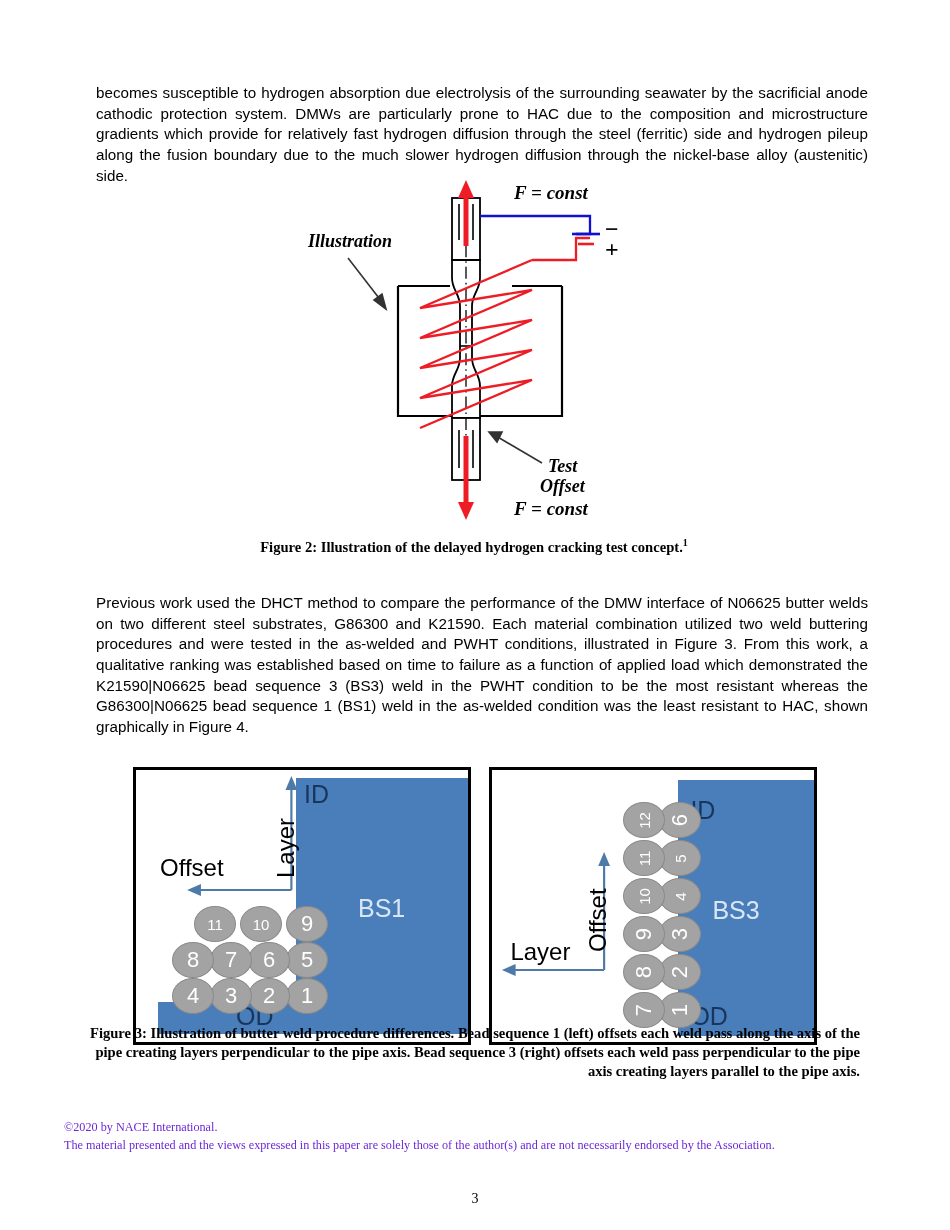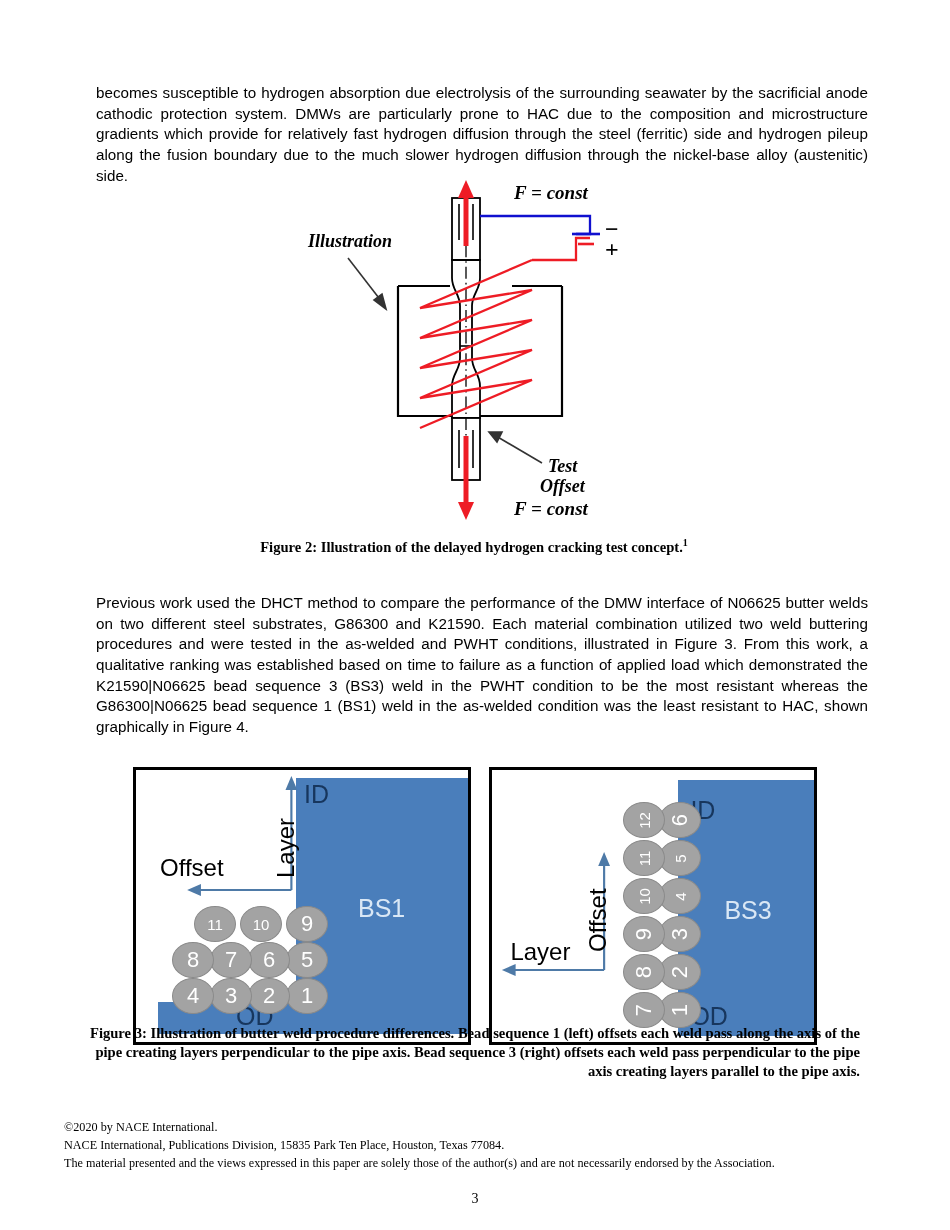--- a/index.html
+++ b/index.html
@@ -146,21 +146,21 @@
 
   
   #footer {
     position: absolute;
     left: 64px;
     top: 1118px;
     width: 790px;
     font-family: "Liberation Serif", serif;
     font-size: 12.2px;
     line-height: 18.2px;
-    color: #000000;
+    color: #6d28d9;
   }
   #footer div { white-space: nowrap; }
   #page-number {
     position: absolute;
     left: 0;
     top: 1191px;
     width: 950px;
     text-align: center;
     font-family: "Liberation Serif", serif;
     font-size: 14px;
@@ -328,21 +328,21 @@
 
         <line x1="114" y1="200" x2="114" y2="92" stroke="#4e7aa7" stroke-width="2.2"></line>
         <polygon points="114,82 108,96 120,96" fill="#4e7aa7"></polygon>
 
         <line x1="114" y1="200" x2="20" y2="200" stroke="#4e7aa7" stroke-width="2.2"></line>
         <polygon points="10,200 24,194 24,206" fill="#4e7aa7"></polygon>
       </svg>
 
       <div class="panel-label lbl-id" style="left:198px; top:26px;">ID</div>
       <div class="panel-label lbl-od" style="left:198px; top:232px;">OD</div>
-      <div class="panel-label lbl-bs" style="left:232px; top:126px;text-align:right;">BS3</div>
+      <div class="panel-label lbl-bs" style="left:220px; top:126px;text-align:right;">BS3</div>
       <div class="panel-label lbl-axis rot90" style="left:92px; top:182px;">Offset</div>
       <div class="panel-label lbl-axis" style="left:18px; top:168px;">Layer</div>
 
       <div id="bs3-beads">
           <div class="bead bead-big bead-rot" style="left: 167px; top: 222px; width: 42px; height: 36px;">
             <span>1</span>
           </div>
           <div class="bead bead-big bead-rot" style="left: 167px; top: 184px; width: 42px; height: 36px;">
             <span>2</span>
           </div>
@@ -377,19 +377,18 @@
             <span>12</span>
           </div>
         </div>
     </div>
   </div>
 
   <div class="fig-caption" id="fig3-caption">Figure 3:  Illustration of butter weld procedure differences.  Bead sequence 1 (left) offsets each weld pass along the axis of the pipe creating layers perpendicular to the pipe axis.  Bead sequence 3 (right) offsets each weld pass perpendicular to the pipe axis creating layers parallel to the pipe axis.</div>
 
   <div id="footer">
     <div>©2020 by NACE International.</div>
-    <div>NACE International, Publications Division, 15835 Park Ten Place, Houston, Texas 77084.</div>
     <div>The material presented and the views expressed in this paper are solely those of the author(s) and are not necessarily endorsed by the Association.</div>
   </div>
 
   <div id="page-number">3</div>
 
 </div>
 
 </body></html>

